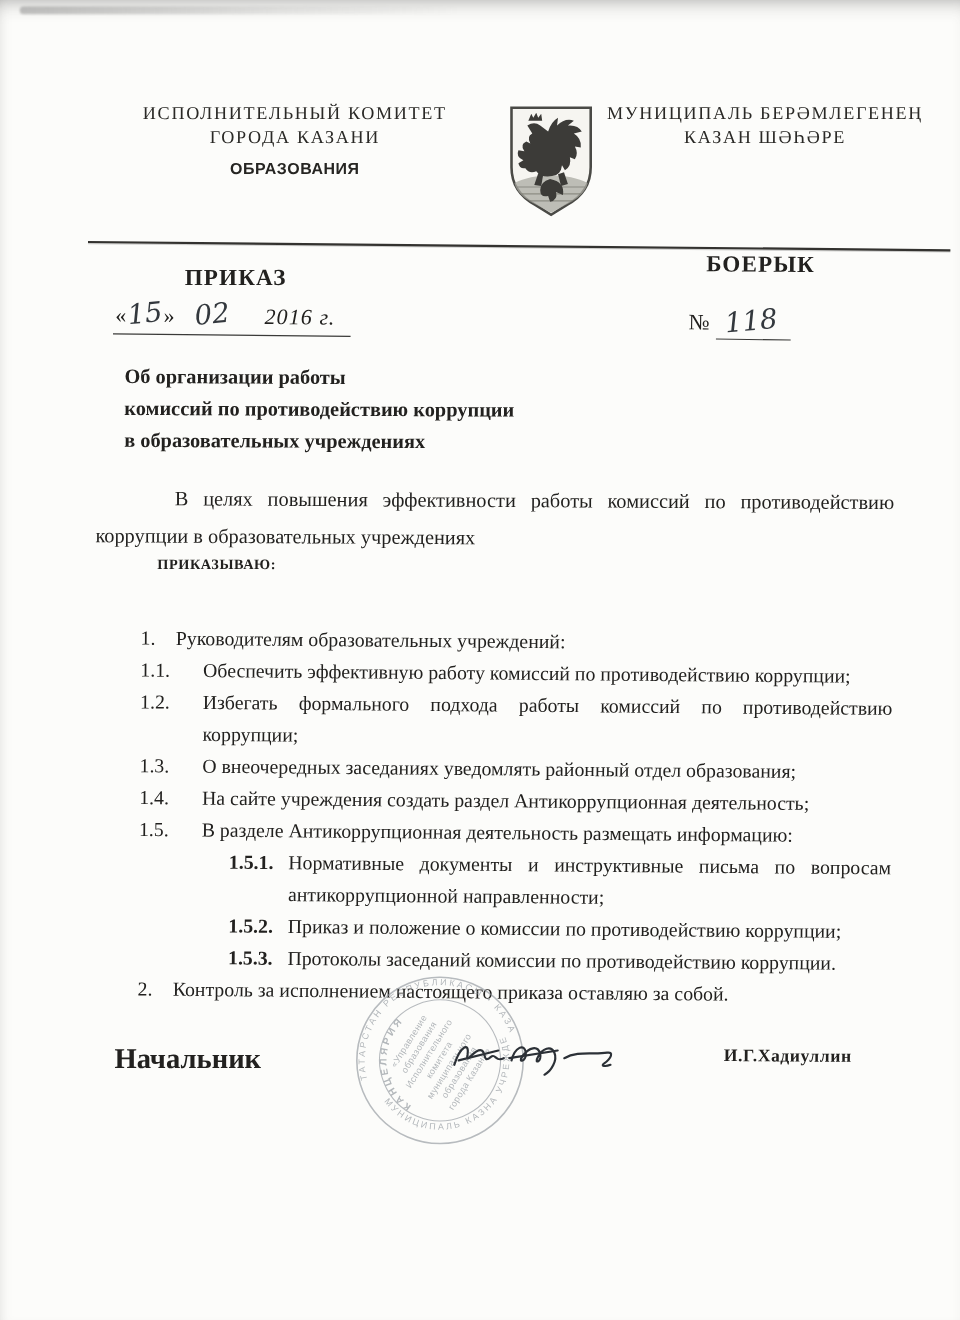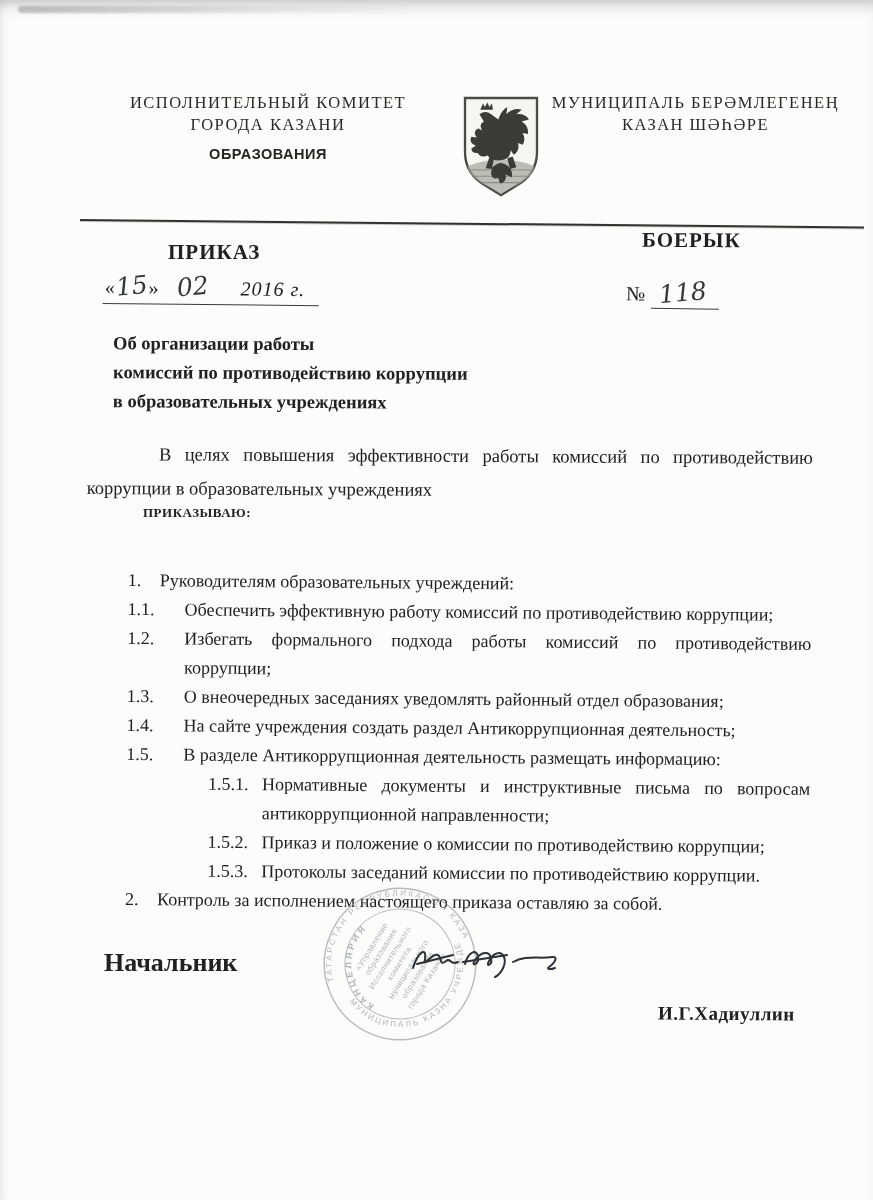--- a/index.html
+++ b/index.html
@@ -48,24 +48,24 @@
   .command{position:absolute;left:111px;top:505px;font-weight:bold;font-size:13px;letter-spacing:.5px;margin-left:32px;}
   
   .list{position:absolute;left:128px;top:566px;width:684px;font-size:18px;line-height:29px;
         transform:rotate(.5deg);transform-origin:0 0;}
   .row{display:flex;}
   .row .num{flex:0 0 auto;}
   .row .txt{flex:1 1 auto;text-align:justify;}
   .row-l1 .num{width:32px;}
   .row-l2 .num{width:57px;}
   .row-l3{margin-left:82px;}
-  .row-l3 .num{width:54px;}
+  .row-l3 .num{width:54px;font-weight:bold;}
   
   .sig-position{position:absolute;left:104px;top:948px;font-weight:bold;font-size:26px;}
-  .sig-name{position:absolute;left:658px;top:1003px;font-weight:bold;font-size:19px;letter-spacing:.5px;transform:rotate(.4deg);}
+  .sig-name{position:absolute;left:658px;top:952px;font-weight:bold;font-size:16px;letter-spacing:.5px;transform:rotate(.4deg);}
   .sig-ink{position:absolute;left:405px;top:922px;width:175px;height:70px;}
   
   .stamp{position:absolute;left:310px;top:874px;width:180px;height:180px;opacity:.62;}
   .stamp text{fill:#868d94;font-family:"Liberation Sans", sans-serif;}
   .stamp .ring-t{font-size:9px;letter-spacing:2.5px;}
   .stamp .kanc{font-size:10px;letter-spacing:3px;font-weight:bold;}
   .stamp .ctr{font-size:9.2px;letter-spacing:.4px;text-anchor:middle;}
   .stamp circle{fill:none;stroke:#8e949b;}
 </style>
 </head>

